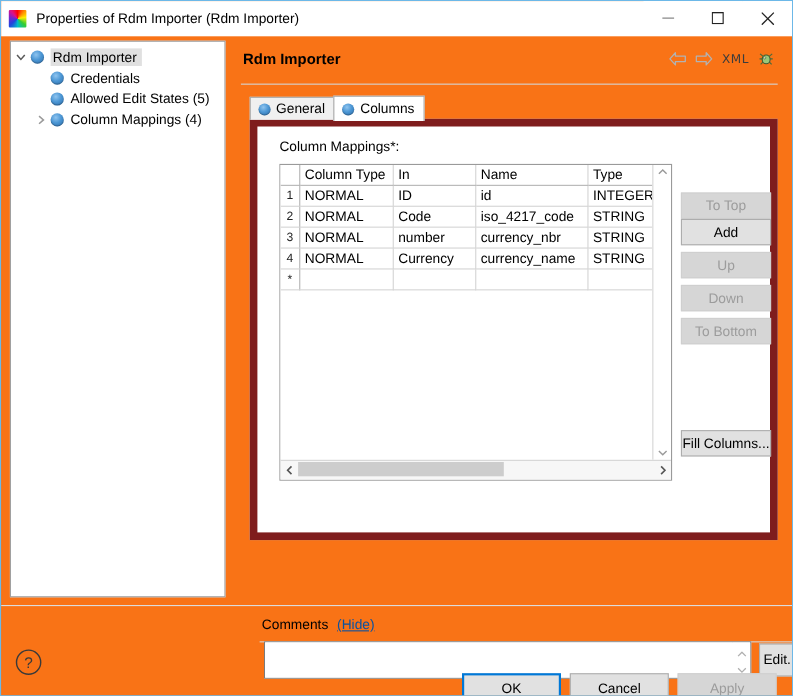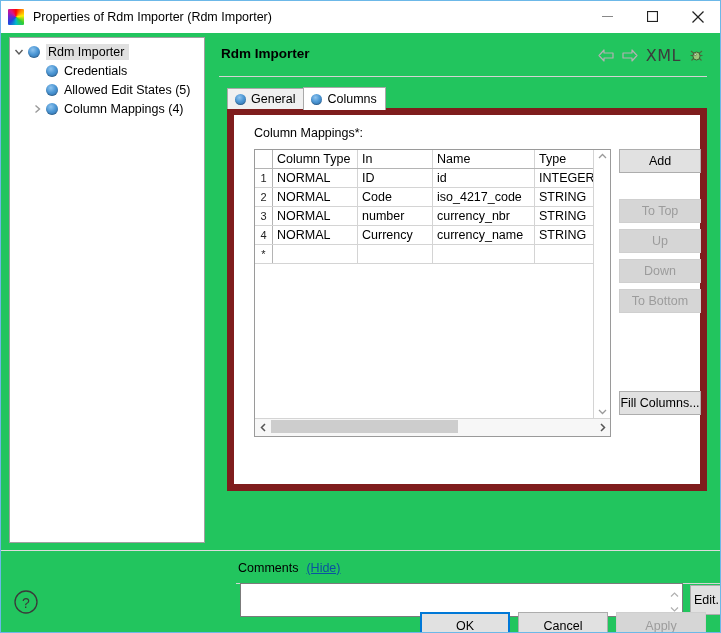--- a/index.html
+++ b/index.html
@@ -12,21 +12,21 @@
     font-size: 12px;
     color: #000000;
     -webkit-font-smoothing: antialiased;
   }
   #app {
     position: relative;
     width: 721px;
     height: 633px;
     box-sizing: border-box;
     border: 1px solid #6cb8e8;
-    background: #22c55e;
+    background: #f97316;
     overflow: hidden;
   }
 
   
   .titlebar {
     position: absolute;
     left: 0; top: 0;
     width: 719px;
     height: 32px;
     background: #ffffff;
@@ -124,21 +124,21 @@
   }
   .head-tools {
     position: absolute;
     right: 9px; top: 9px;
     display: flex;
     align-items: center;
     gap: 8px;
   }
   .arrow-ico { display: block; }
   .xml-label {
-    font-size: 16px;
+    font-size: 11px;
     letter-spacing: 0.5px;
     color: #3c3c3c;
     font-family: "DejaVu Sans", sans-serif;
   }
   .bug-ico { display: block; }
   .head-rule {
     position: absolute;
     left: 6px; top: 39px;
     width: 488px;
     height: 1px;
@@ -602,22 +602,22 @@
           </span>
           <span class="hs-arrow">
             <svg width="7" height="9" viewBox="0 0 7 9">
                 <polyline points="2,1 5.5,4.5 2,8" fill="none" stroke="#555" stroke-width="1.5"></polyline>
               </svg>
           </span>
         </div>
       </div>
 
       <div class="side-btns">
+        <button class="btn disabled gap-lg">To Top</button>
         <button class="btn">Add</button>
-        <button class="btn disabled gap-lg">To Top</button>
         <button class="btn disabled gap-sm">Up</button>
         <button class="btn disabled gap-sm">Down</button>
         <button class="btn disabled gap-sm">To Bottom</button>
       </div>
 
       <button class="btn btn-fill">Fill Columns...</button>
 
       <div class="comments-label">
         <span>Comments</span><span class="hide-link">(Hide)</span>
       </div>

